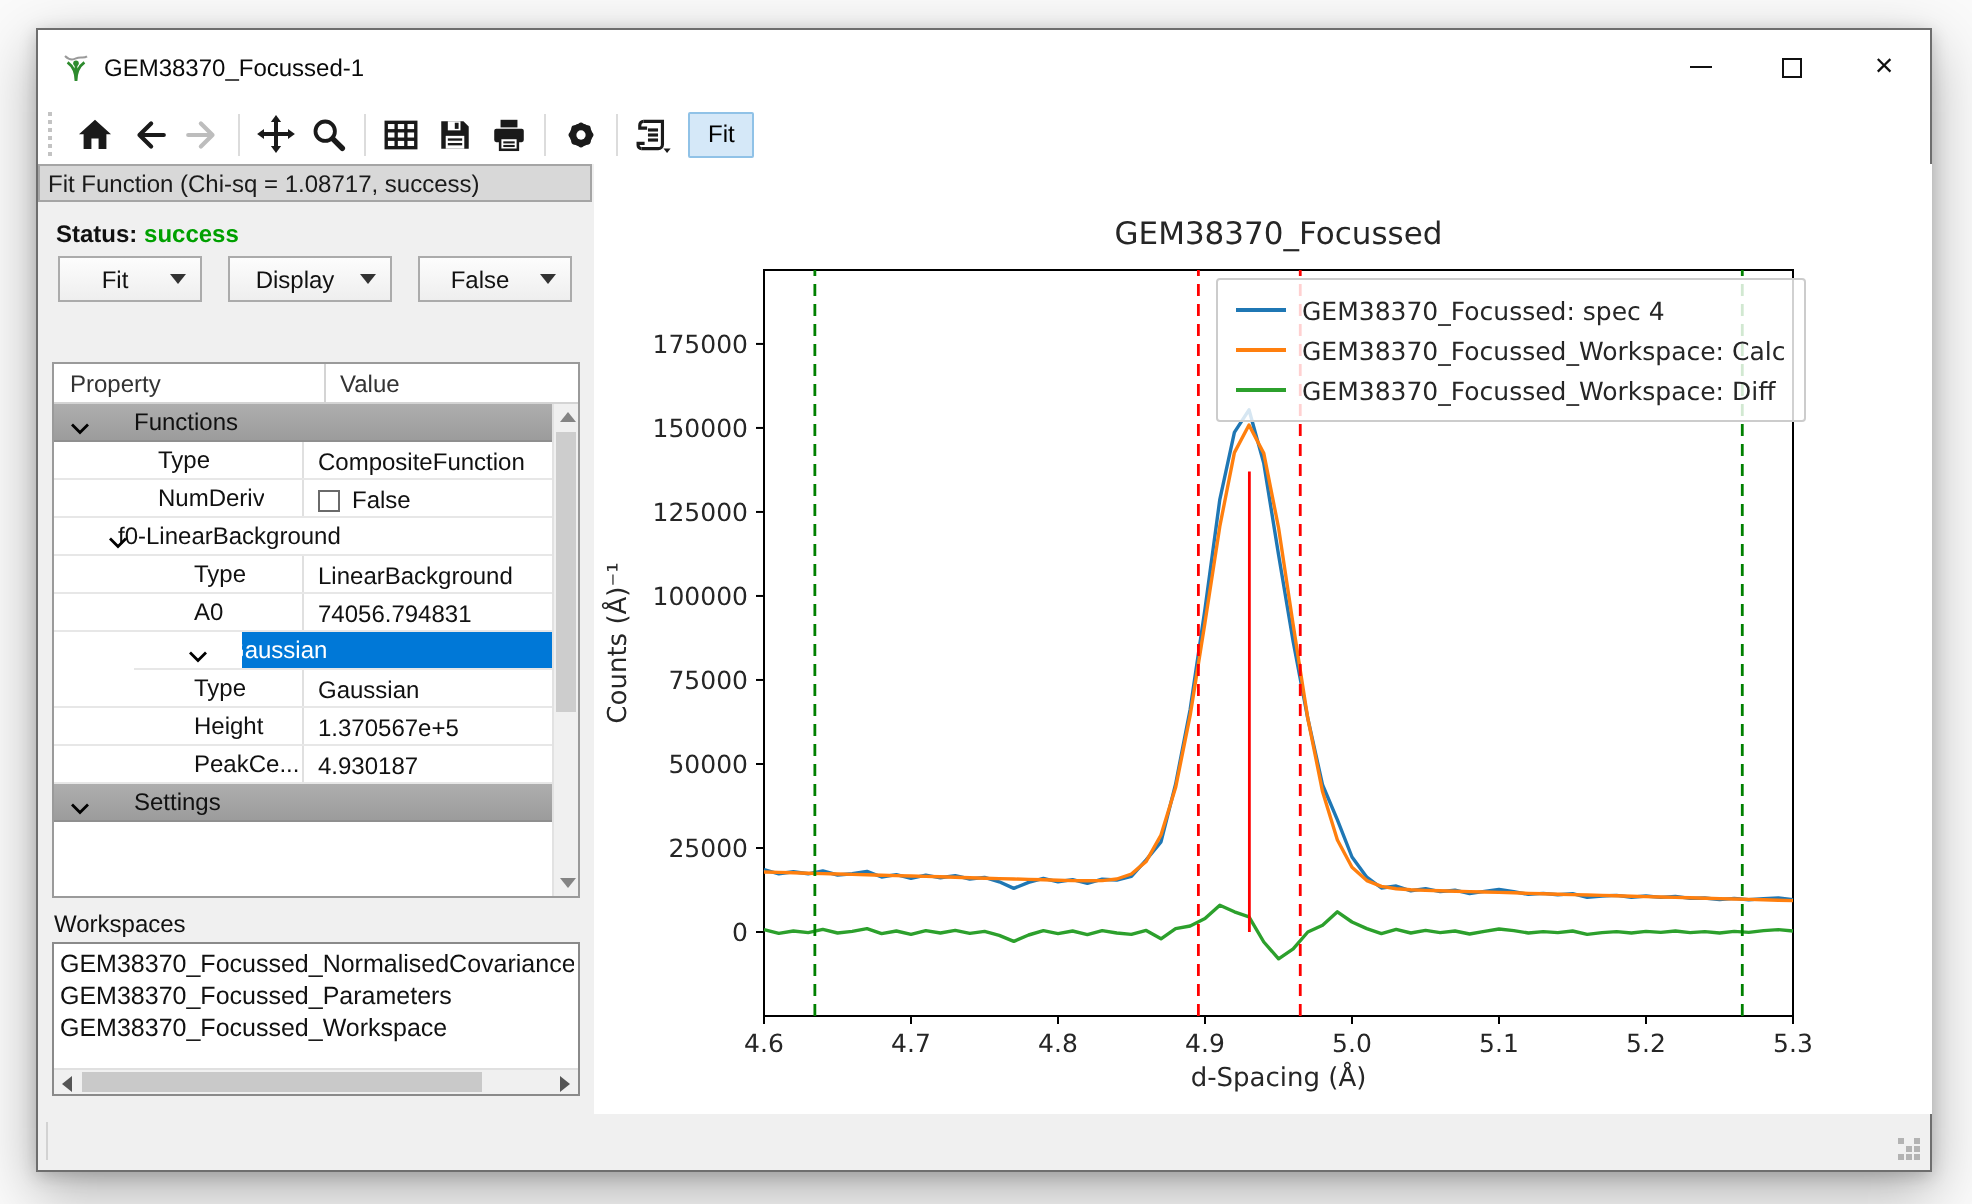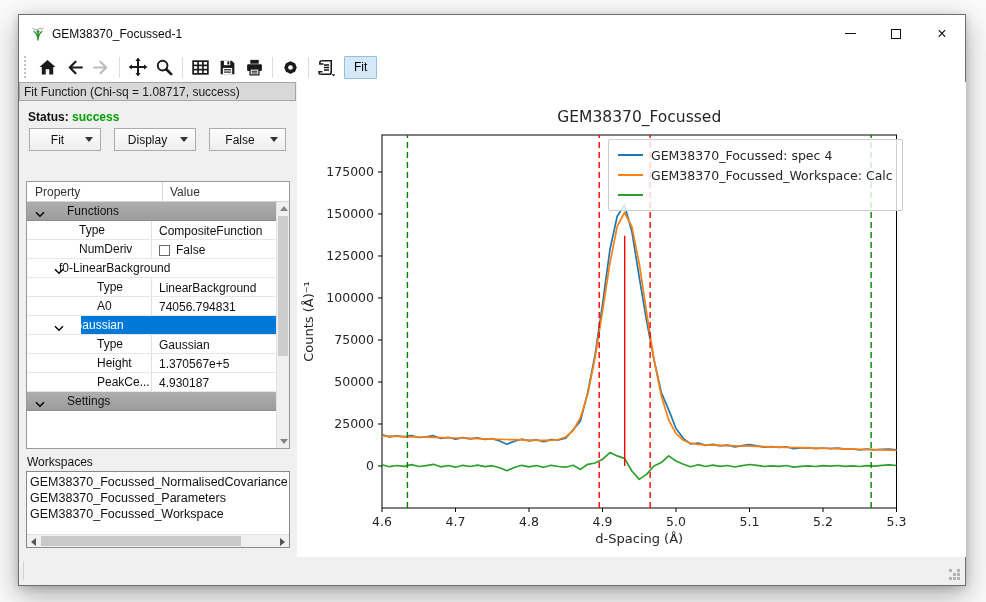--- a/index.html
+++ b/index.html
@@ -45,21 +45,21 @@
   
   .ptable { position:absolute; left:7px; top:99px; width:264px; height:268px; background:#fff;
             border:1px solid #9a9a9a; }
   .phead { height:20px; border-bottom:1px solid #d4d4d4; display:flex; font-size:12px; color:#333; }
   .phead .c1 { width:136px; padding:3px 16px 0 8px; border-right:1px solid #d4d4d4; }
   .phead .c2 { flex:1; padding:3px 0 0 7px; }
   .pbody { position:absolute; left:0; top:20px; right:13px; bottom:0; overflow:hidden; }
   .prow { position:relative; height:19px; border-bottom:1px solid #e7e7e7; font-size:12px; color:#111;
           display:flex; align-items:center; background:#fff; }
   .prow.group { background:linear-gradient(#aeaeae,#9c9c9c); border-bottom:1px solid #8f8f8f; }
-  .prow.selected { background:linear-gradient(to right,#fff 0,#fff 54px,#0078d7 54px); }
+  .prow.selected { background:linear-gradient(to right,#fff 0,#fff 54px,#0078d7 54px);margin-left:40px; }
   .prow.selected .pname { color:#fff; }
   .chev { position:absolute; top:5px; }
   .pname { white-space:nowrap; overflow:hidden; }
   .pval { position:absolute; left:124px; right:0; top:0; height:100%; border-left:1px solid #e0e0e0;
           padding:2px 0 0 7px; white-space:nowrap; overflow:hidden; display:flex; align-items:center; }
   .cbox { display:inline-block; width:11px; height:11px; border:1px solid #6a6a6a; background:#fff; margin-right:6px; }
   .lvl0 { padding-left:40px; } .lvl1 { padding-left:32px; }
   .lvl2 { padding-left:52px; } .lvl3 { padding-left:70px; }
   .chev.lvl0 { left:8px; padding:0; } .chev.lvl1 { left:27px; padding:0; }
   .vscroll { position:absolute; right:0; top:20px; bottom:0; width:13px; background:#f0f0f0; border-left:1px solid #e2e2e2; }
@@ -392,20 +392,21 @@
             <div class="legend-row">
               <span class="legend-swatch" style="border-top-color: rgb(31, 119, 180);"></span>
               <span class="legend-label">GEM38370_Focussed: spec 4</span>
             </div>
             <div class="legend-row">
               <span class="legend-swatch" style="border-top-color: rgb(255, 127, 14);"></span>
               <span class="legend-label">GEM38370_Focussed_Workspace: Calc</span>
             </div>
             <div class="legend-row">
               <span class="legend-swatch" style="border-top-color: rgb(44, 160, 44);"></span>
+              <span class="legend-label">GEM38370_Focussed_Workspace: Diff</span>
             </div>
           </div>
       </div>
     </div>
 
     <div class="statusbar">
       <div class="sb-div"></div>
       <div class="grip"></div>
     </div>
   </div>

